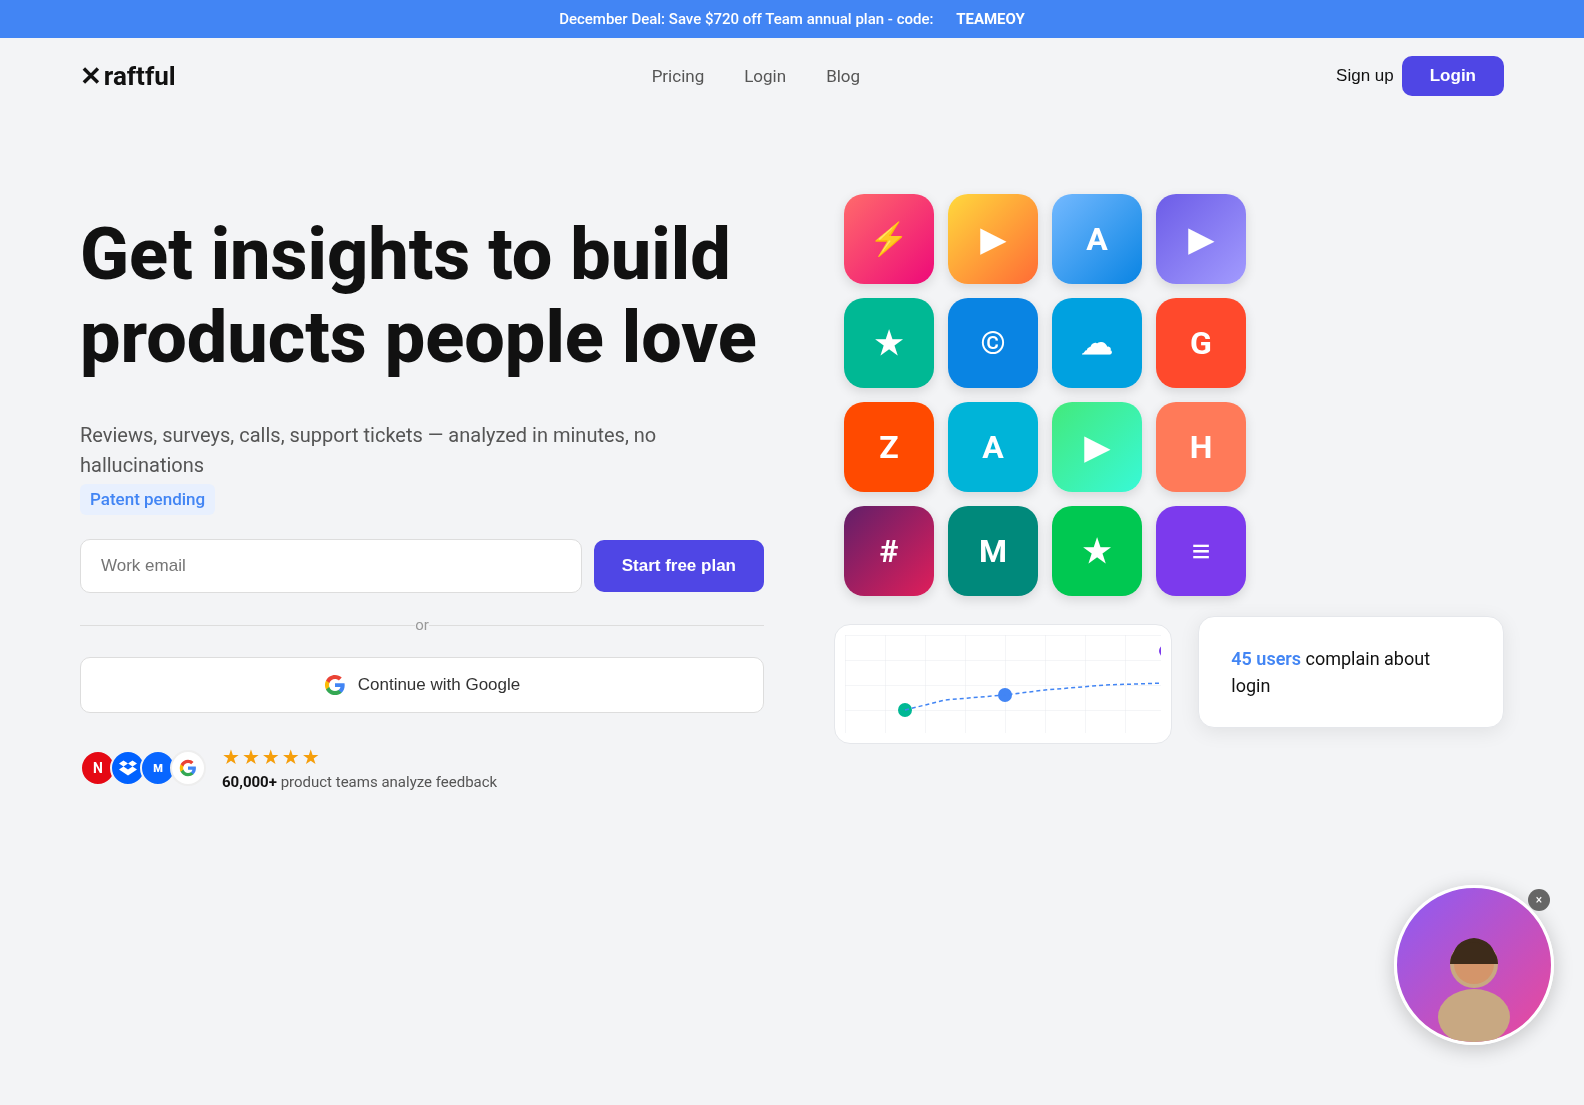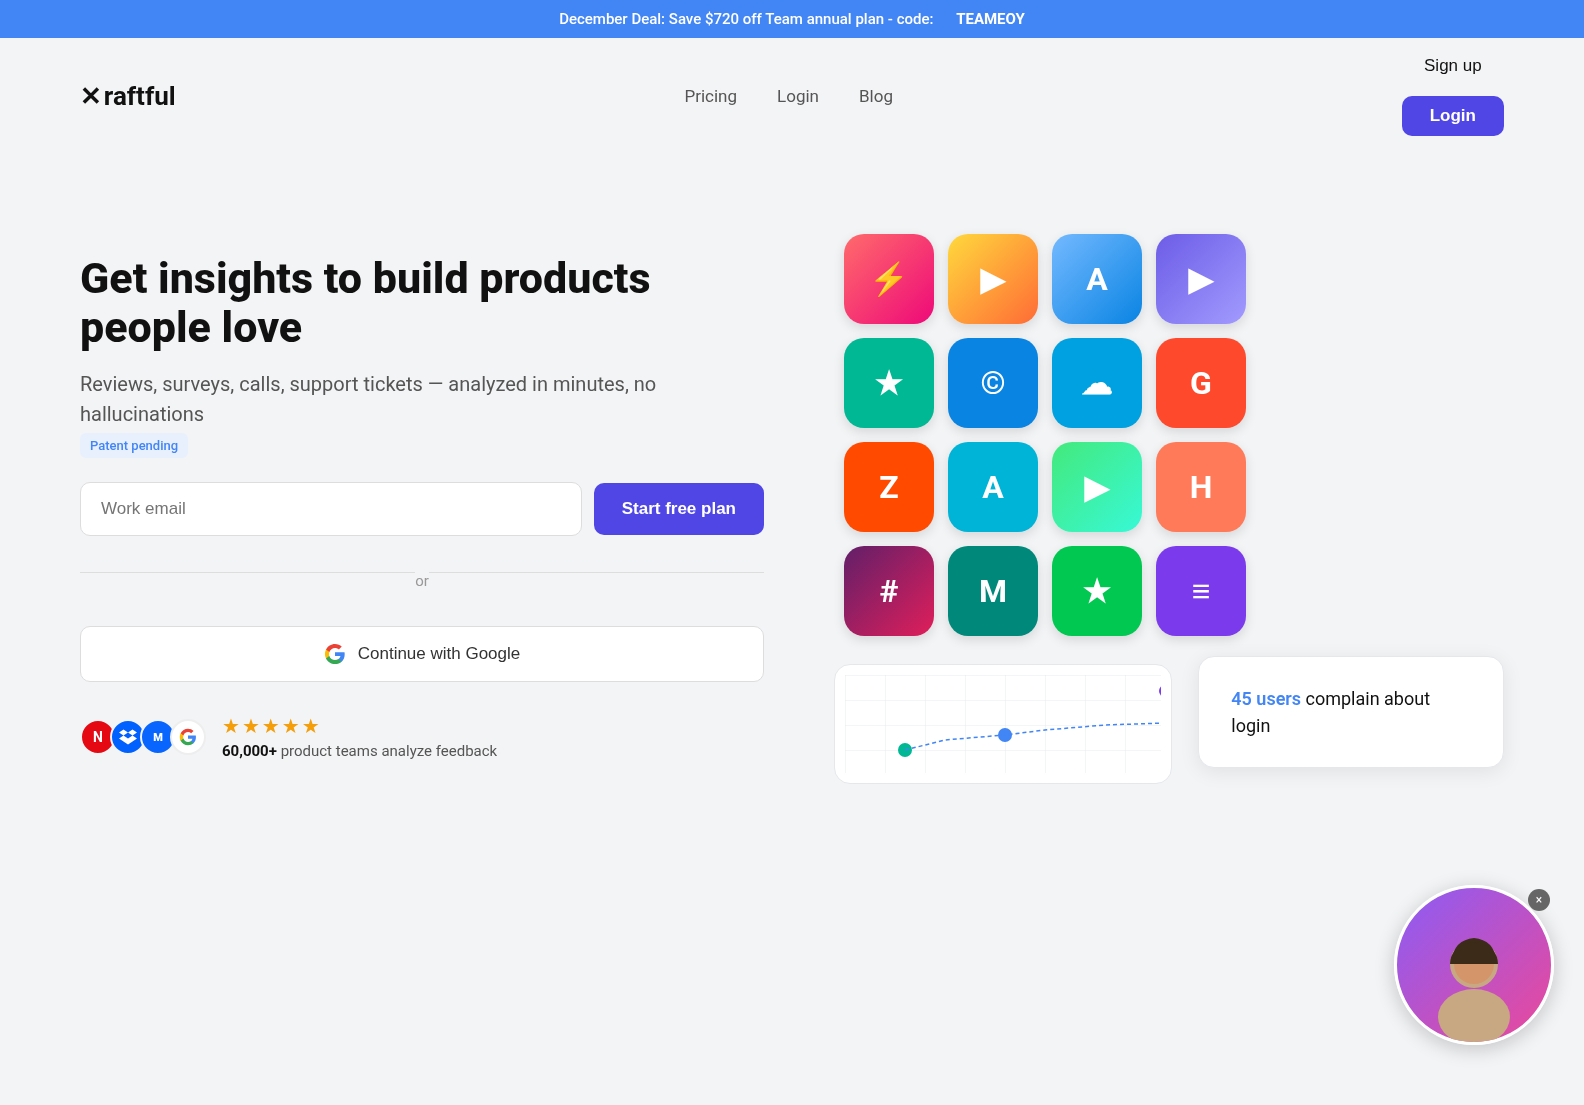--- a/index.html
+++ b/index.html
@@ -42,22 +42,21 @@
       gap: 40px;
     }
     .nav-link {
       color: #555;
       font-size: 17px;
       text-decoration: none;
       cursor: pointer;
     }
     .nav-actions {
       display: flex;
-      gap: 20px;
-      flex-direction: column;
+      gap: 8px;
     }
     .signup-btn {
       background: none;
       border: none;
       font-size: 17px;
       color: #111;
       cursor: pointer;
       font-weight: 500;
     }
     .login-btn {
@@ -80,40 +79,40 @@
       max-width: 1584px;
     }
 
     
     .left-side {
       flex: 1;
       max-width: 700px;
       padding-top: 40px;
     }
     .hero-title {
-      font-size: 43px;
+      font-size: 72px;
       font-weight: 800;
       color: #111;
       line-height: 1.15;
-      margin-bottom: 16px;
+      margin-bottom: 40px;
     }
     .hero-subtitle {
       font-size: 20px;
       color: #555;
       line-height: 1.5;
       margin-bottom: 10px;
       display: flex;
       align-items: center;
       gap: 4px;
       flex-wrap: wrap;
     }
     .patent-badge {
       background: #e8f0fe;
       color: #4285f4;
-      font-size: 13px;
+      font-size: 17px;
       padding: 3px 10px;
       border-radius: 6px;
       font-weight: 500;
     }
 
     
     .signup-form {
       margin-top: 24px;
       display: flex;
       gap: 12px;
@@ -136,21 +135,22 @@
       border-radius: 10px;
       padding: 16px 28px;
       font-size: 17px;
       font-weight: 600;
       cursor: pointer;
       white-space: nowrap;
     }
 
     .divider {
       display: flex;
-      margin: 36px 0;
+      align-items: center;
+      margin: 23px 0;
       color: #999;
       font-size: 15px;
     }
     .divider-line {
       flex: 1;
       height: 1px;
       background: #ddd;
     }
 
     .google-btn {

